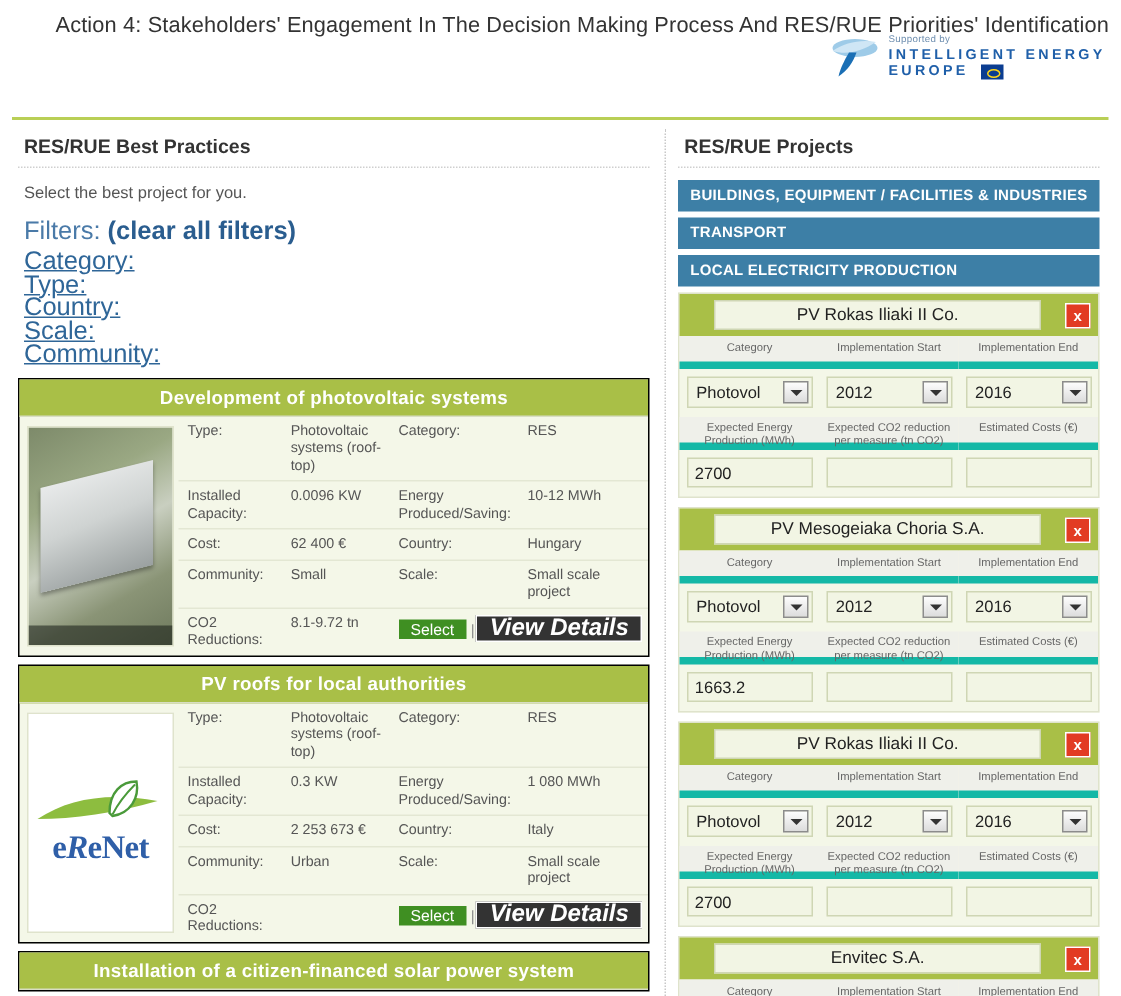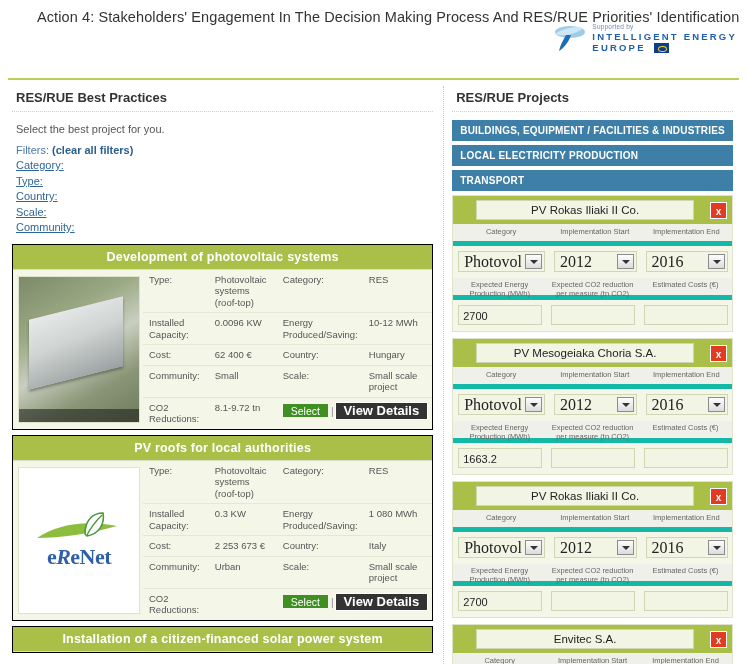--- a/index.html
+++ b/index.html
@@ -45,39 +45,39 @@
   .body-cols { display: flex; padding: 0 6px; height: 586px; }
   .col-left { width: 448px; padding: 0 6px 0 6px; position: relative; }
   .col-divider { width: 1px; border-left: 1px dotted #c8c8c8; margin: 6px 4px 0 4px; }
   .col-right { flex: 1; padding: 0 8px 0 4px; position: relative; }
 
   .panel-title {
     font-size: 13px; font-weight: bold; color: #333;
     padding: 10px 2px 6px 4px; border-bottom: 1px dotted #cfcfcf; margin-bottom: 8px;
   }
   .intro-text { font-size: 11px; color: #555; padding: 3px 4px 9px 4px; }
-  .filters-block { padding: 0 4px 8px 4px; font-size: 11px; color: #3b6ea5; }
+  .filters-block { padding: 0 4px 8px 4px; font-size: 17px; color: #3b6ea5; }
   .filters-line { color: #4a7aa8; margin-bottom: 2px; }
   .clear-filters { color: #2a5d8f; font-weight: bold; }
   .filter-link {
     display: block; color: #2f6698; text-decoration: underline; line-height: 15.5px;
   }
 
   
   .practice-card {
     border: 1px solid #000000; background: #f4f7e8; margin-bottom: 5px;
   }
   .practice-head {
     background: #a9bf47; color: #ffffff; font-weight: bold; font-size: 12.5px;
     text-align: center; padding: 5px 6px; letter-spacing: .2px;
     border-bottom: 1px solid #d8ddc4;
   }
   .practice-body { display: flex; }
   .practice-thumb {
-    width: 122px; min-height: 92px; margin: 6px 3px 6px 5px; flex: none;
+    width: 98px; min-height: 92px; margin: 6px 3px 6px 5px; flex: none;
     border: 1px solid #dfe3cc; background: #fff; position: relative; overflow: hidden;
   }
   .thumb-aerial { background: linear-gradient(150deg,#7d8a6a 0%, #9aa883 30%, #c9cfc0 52%, #8a9476 75%, #6f7a5e 100%); }
   .thumb-aerial::before {
     content:""; position:absolute; left:8%; top:22%; width:78%; height:48%;
     background: linear-gradient(170deg,#e8eaea 0%, #cfd3d2 45%, #9aa0a0 100%);
     transform: skewY(-14deg); box-shadow: 0 2px 3px rgba(0,0,0,.35);
   }
   .thumb-aerial::after {
     content:""; position:absolute; left:0; bottom:0; width:100%; height:13px;
@@ -103,21 +103,21 @@
   .c-label2 { width: 76px; color: #4a4a4a; }
   .c-val2 { }
   .row-actions { text-align: right; white-space: nowrap; padding-right: 4px !important; }
   .btn-select {
     display: inline-block; background: #3f8f22; color: #fff; font-weight: normal;
     font-size: 10.5px; padding: 2px 8px 0 8px; margin-right: 2px;
   }
   .btn-sep { color: #888; font-size: 10px; padding: 0 1px; }
   .btn-details {
     display: inline-block; background: #333333; color: #fff; font-weight: bold;
-    font-size: 13px; padding: 2px 8px 3px 8px; border: 1px solid #fff;
+    font-size: 16px; padding: 2px 8px 3px 8px; border: 1px solid #fff; font-style: italic;
   }
 
   
   .cat-bar {
     background: #3d7fa6; color: #fff; font-weight: bold; font-size: 10px;
     padding: 5px 8px; margin-bottom: 4px; letter-spacing: .2px; white-space: nowrap;
     overflow: hidden;
   }
   .proj-card { border: 1px solid #dfe3cc; margin-bottom: 6px; background: #f4f7e8; }
   .proj-head {
@@ -137,21 +137,21 @@
   .field-lbl {
     font-size: 7.5px; color: #666; text-align: center; background: #eff0ea;
     padding: 3px 2px 3px 2px; line-height: 9px; height: 22px;
     border-bottom: 5px solid #14b8a6;
   }
   .field-lbl.two { padding-top: 2px; }
   .selwrap {
     display: flex; align-items: center; margin: 5px 4px 6px 5px;
     border: 1px solid #cfd6b4; background: #f2f5e4; height: 21px;
   }
-  .selval { flex: 1; font-size: 16px; color: #222; padding: 0 3px 0 5px; overflow: hidden; white-space: nowrap; font-family: Liberation Serif, serif; }
+  .selval { flex: 1; font-size: 11px; color: #222; padding: 0 3px 0 5px; overflow: hidden; white-space: nowrap; }
   .selarrow {
     width: 17px; height: 15px; margin-right: 2px; border: 1px solid #8c8c8c;
     background: linear-gradient(#fdfdfd,#dcdcdc); position: relative; flex: none;
   }
   .selarrow::after {
     content: ""; position: absolute; left: 4px; top: 5px;
     border-left: 4px solid transparent; border-right: 4px solid transparent;
     border-top: 4px solid #333;
   }
   .inpwrap { margin: 5px 4px 6px 5px; }
@@ -308,22 +308,22 @@
       </div>
 
     </div>
 
     <div class="col-divider"></div>
 
     <div class="col-right">
       <div class="panel-title">RES/RUE Projects</div>
 
       <div class="cat-bar">BUILDINGS, EQUIPMENT / FACILITIES &amp; INDUSTRIES</div>
+      <div class="cat-bar">TRANSPORT</div>
       <div class="cat-bar">LOCAL ELECTRICITY PRODUCTION</div>
-      <div class="cat-bar">TRANSPORT</div>
 
       <div class="proj-card">
         <div class="proj-head">
           <div class="proj-name">PV Rokas Iliaki II Co.</div>
           <div class="proj-del">x</div>
         </div>
         <div class="fieldgrid">
           <div class="fieldcol">
             <div class="field-lbl">Category</div>
             <div class="selwrap">

